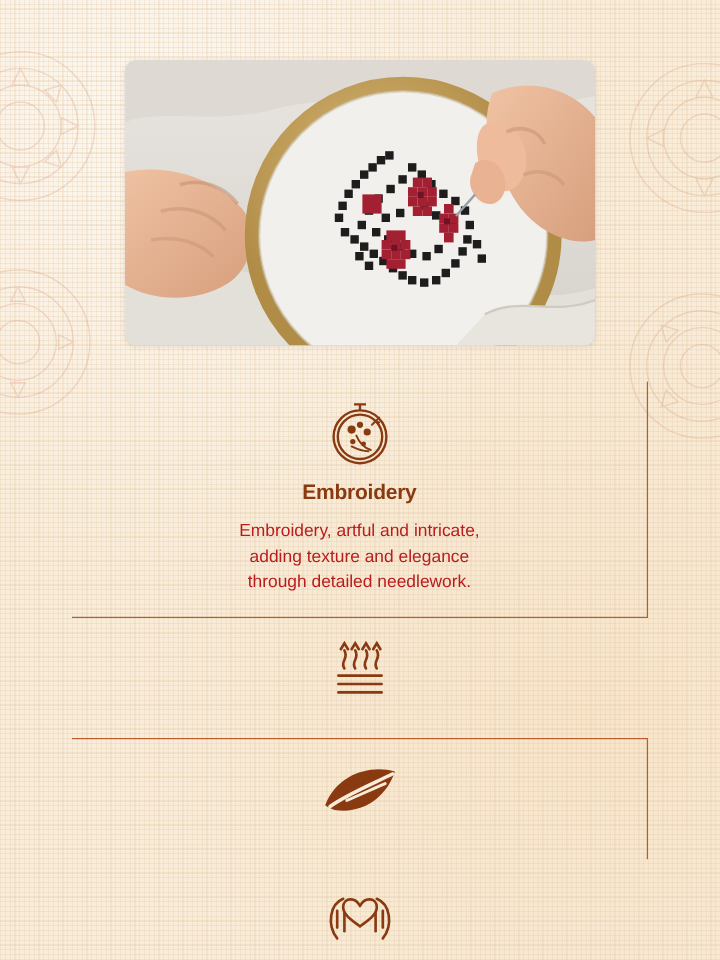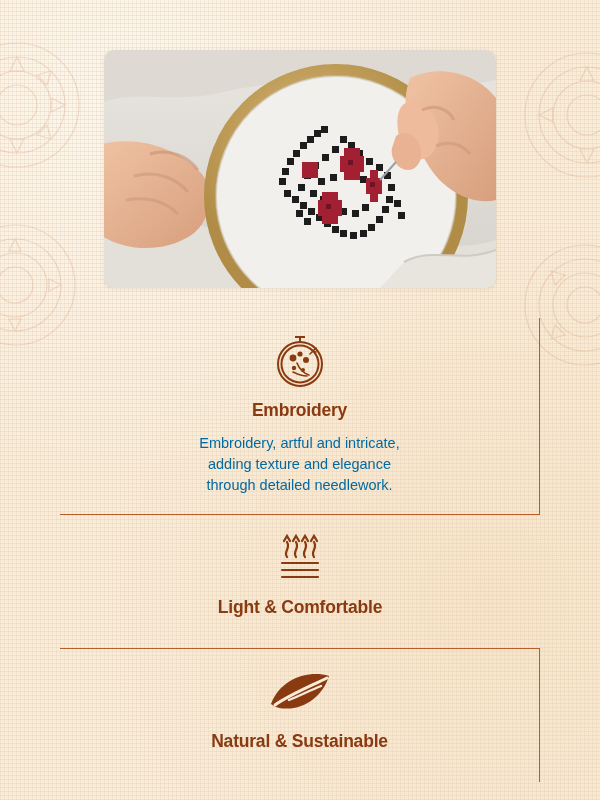--- a/index.html
+++ b/index.html
@@ -90,21 +90,21 @@
   .cell-title {
     font-size: 17.5px;
     font-weight: bold;
     color: #8a3a10;
     letter-spacing: -0.2px;
     margin-bottom: 12px;
   }
   .cell-desc {
     font-size: 14.5px;
     line-height: 1.45;
-    color: #0369a1;
+    color: #b91c1c;
     max-width: 215px;
     margin: 0 auto;
   }
 </style>
 </head>
 <body>
 
 <div class="bg-texture"></div>
 
 <svg class="mandala left-top" width="150" height="150" viewBox="0 0 150 150">
@@ -352,32 +352,30 @@
             <path d="M15 14 l3 -5 l3 5"></path>
             <path d="M24 14 l3 -5 l3 5"></path>
             <path d="M33 14 l3 -5 l3 5"></path>
             <path d="M42 14 l3 -5 l3 5"></path>
             <path d="M13 36 H49"></path>
             <path d="M13 43 H49"></path>
             <path d="M13 50 H49"></path>
           </g>
         </svg>
       </div>
-      <div class="cell-title">Light &amp; Comfortable</div>
     </div>
 
     <div class="cell c2">
       <div class="cell-icon">
         <svg width="70" height="56" viewBox="0 0 70 56">
           <path d="M6 40 C16 14 44 6 64 12 C58 32 38 48 14 44 C12 43 8 42 6 40 Z" fill="#8a3a10"></path>
           <path d="M10 41 C26 30 46 22 62 14" fill="none" stroke="#f9ecd9" stroke-width="3" stroke-linecap="round"></path>
           <path d="M24 36 C34 32 44 27 56 22" fill="none" stroke="#f9ecd9" stroke-width="2.4" stroke-linecap="round"></path>
         </svg>
       </div>
-      <div class="cell-title">Natural &amp; Sustainable</div>
     </div>
 
     <div class="cell c3">
       <div class="cell-icon">
         <svg width="64" height="60" viewBox="0 0 64 60">
           <g fill="none" stroke="#8a3a10" stroke-width="2.2" stroke-linecap="round" stroke-linejoin="round">
             <path d="M32 26 C28 18 18 19 18 27 C18 34 27 39 32 43 C37 39 46 34 46 27 C46 19 36 18 32 26 Z"></path>
             <path d="M18 20 C13 22 9 27 8 34 C7 41 9 48 13 53"></path>
             <path d="M46 20 C51 22 55 27 56 34 C57 41 55 48 51 53"></path>
             <path d="M13 30 L13 44"></path>

